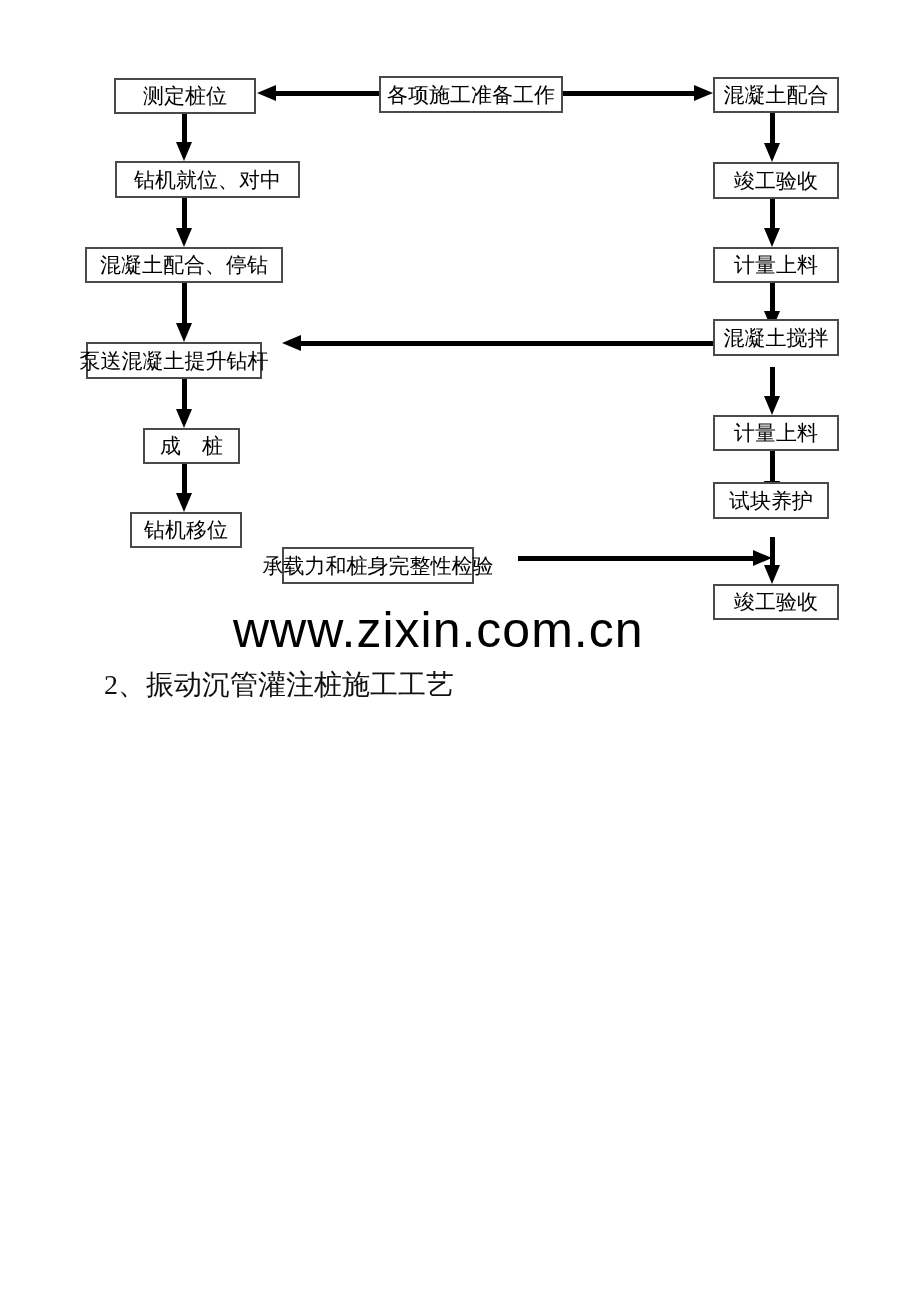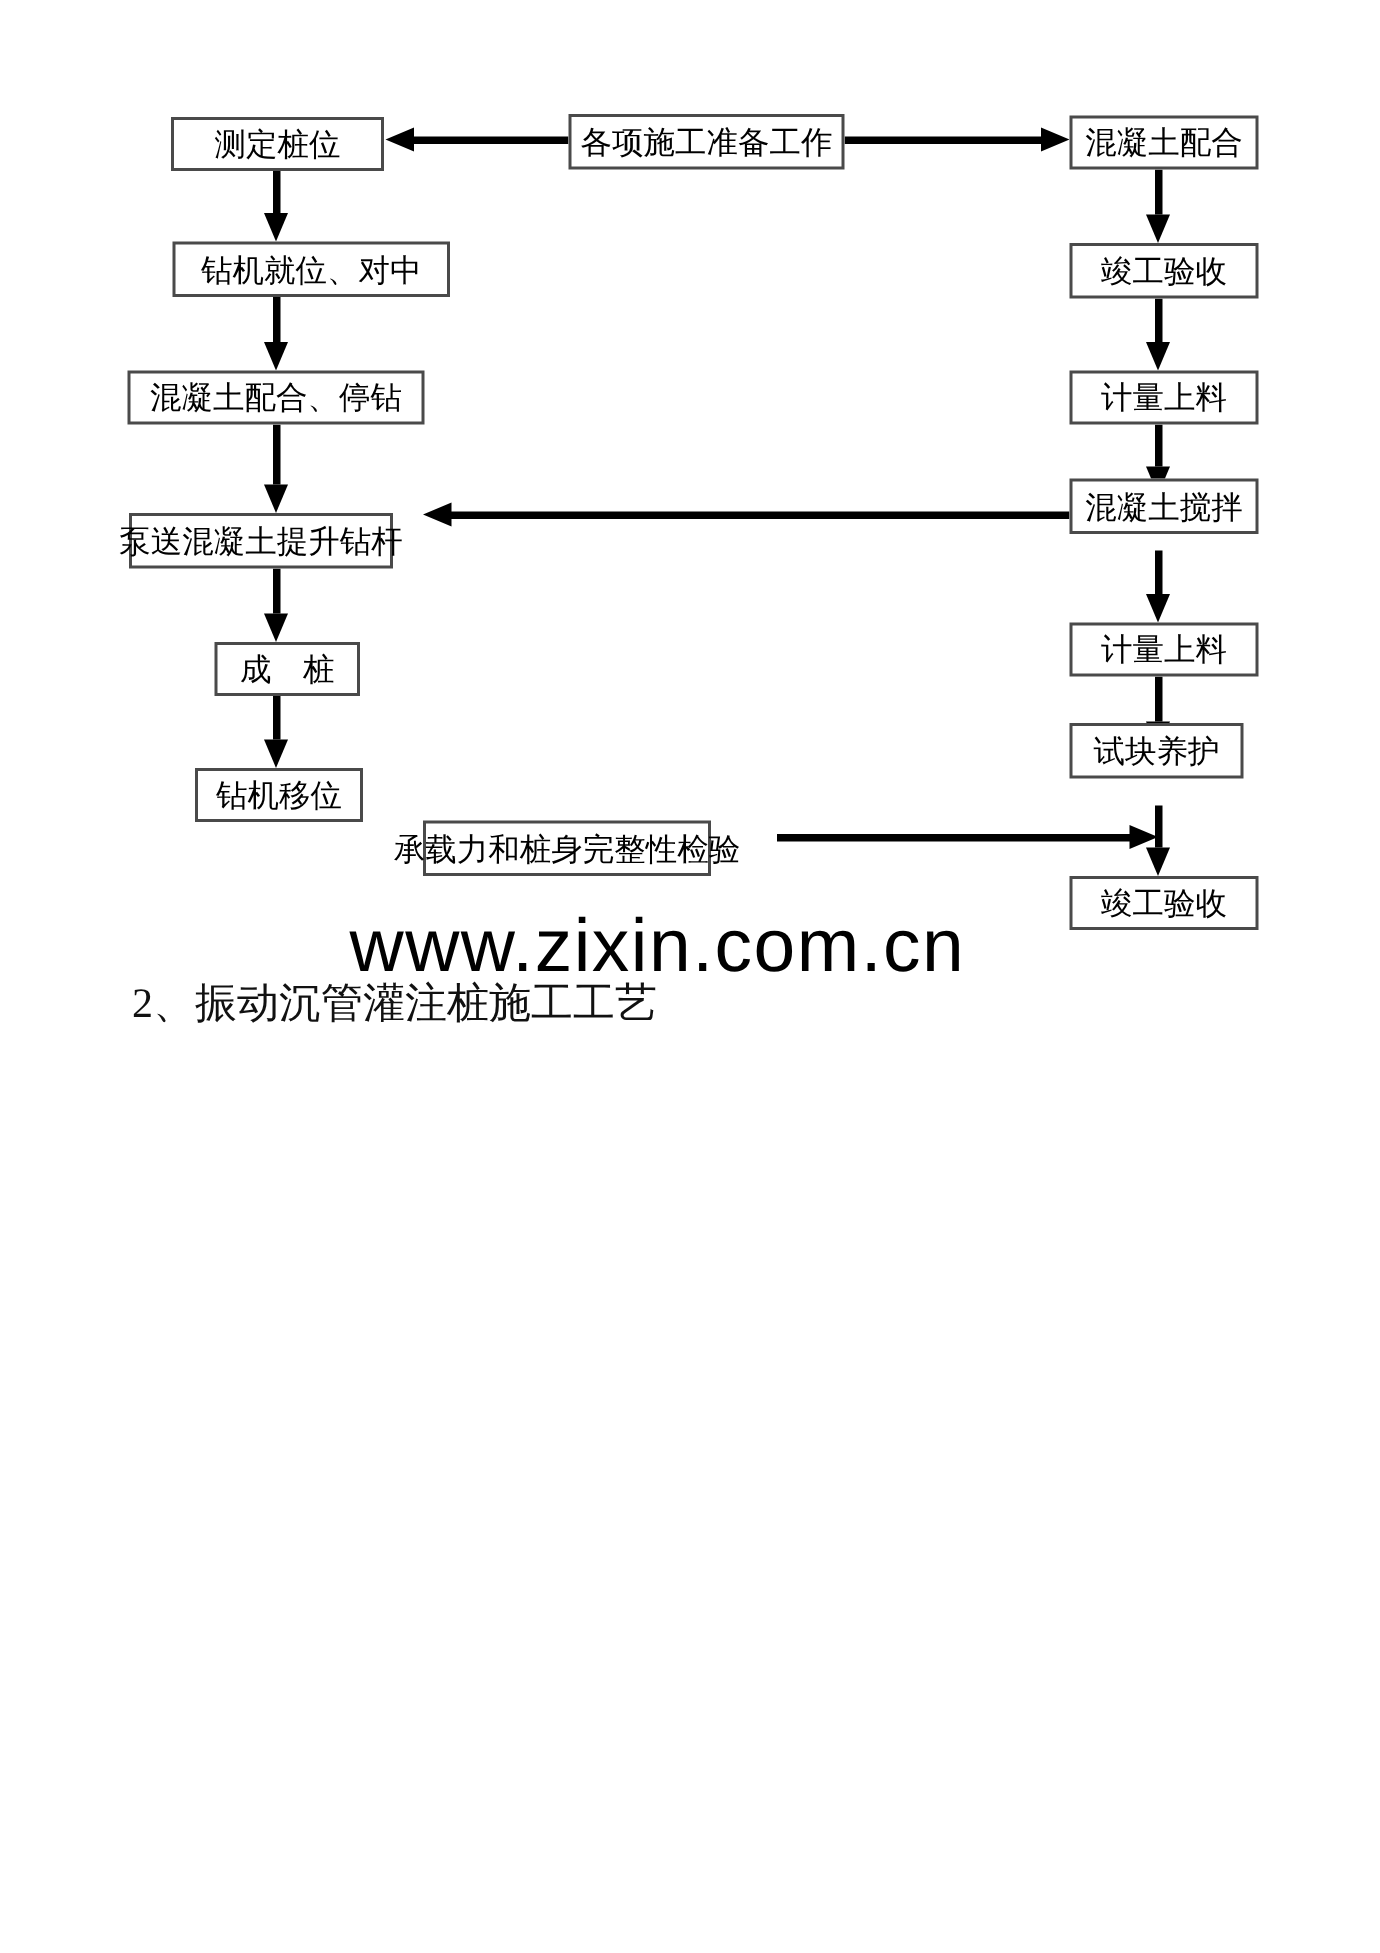--- a/index.html
+++ b/index.html
@@ -38,21 +38,21 @@
     font-size: 50px;
     letter-spacing: 1px;
     color: #000000;
     z-index: 0;
     white-space: nowrap;
   }
   .heading {
     position: absolute;
     left: 88px;
     top: 650px;
-    margin: 0;
+    margin: 16px;
     font-size: 28px;
     font-weight: normal;
     color: #111111;
     z-index: 2;
     white-space: nowrap;
   }
 </style>
 </head>
 <body>
 

